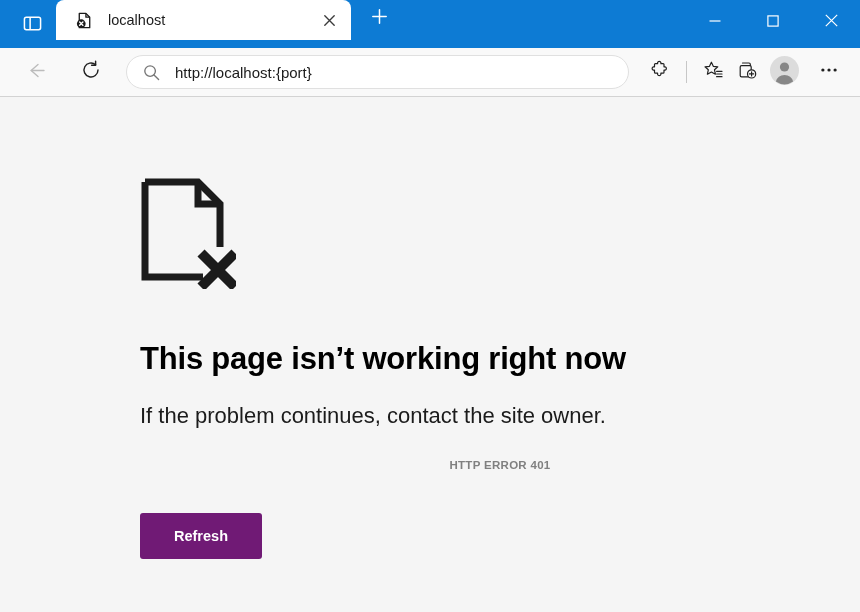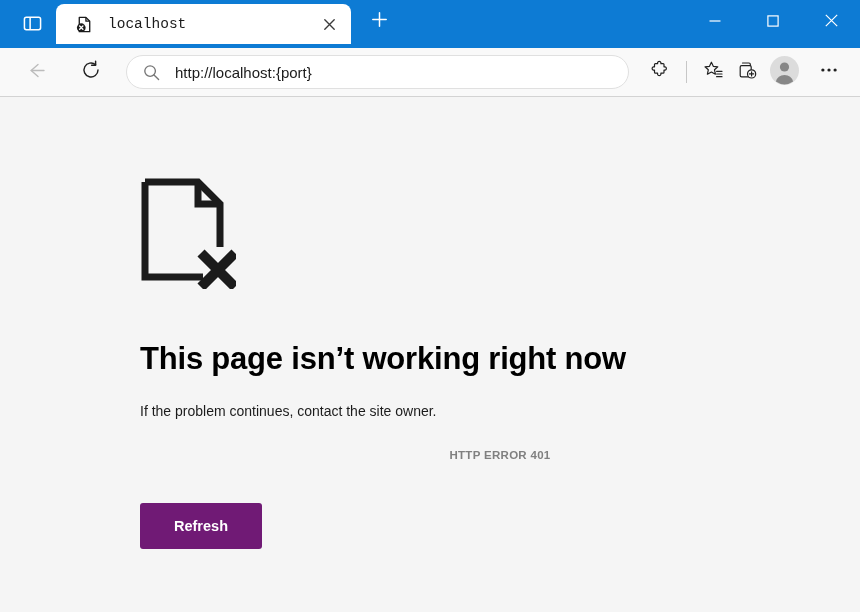--- a/index.html
+++ b/index.html
@@ -29,23 +29,22 @@
     margin: 0 4px 6px 12px;
     display: flex;
     align-items: center;
     justify-content: center;
     border-radius: 4px;
     cursor: pointer;
   }
 
   .tabstrip {
     display: flex;
-    align-items: center;
+    align-items: flex-start;
     height: 100%;
-    font-family: Liberation Mono, monospace;
   }
   .tab {
     position: relative;
     width: 295px;
     height: 40px;
     background: #ffffff;
     border-radius: 8px 8px 0 0;
     display: flex;
     align-items: center;
     padding: 0 0 0 18px;
@@ -190,21 +189,21 @@
     margin-bottom: 52px;
   }
   .error-title {
     font-size: 31px;
     font-weight: bold;
     color: #000000;
     margin: 0 0 26px 0;
     letter-spacing: -0.2px;
   }
   .error-body {
-    font-size: 14px;
+    font-size: 22px;
     color: #1b1b1b;
     margin: 0 0 30px 0;
   }
   .error-code {
     font-size: 11.5px;
     font-weight: bold;
     color: #808080;
     letter-spacing: 0.3px;
     margin: 0 0 42px 0;
     text-align: center;

